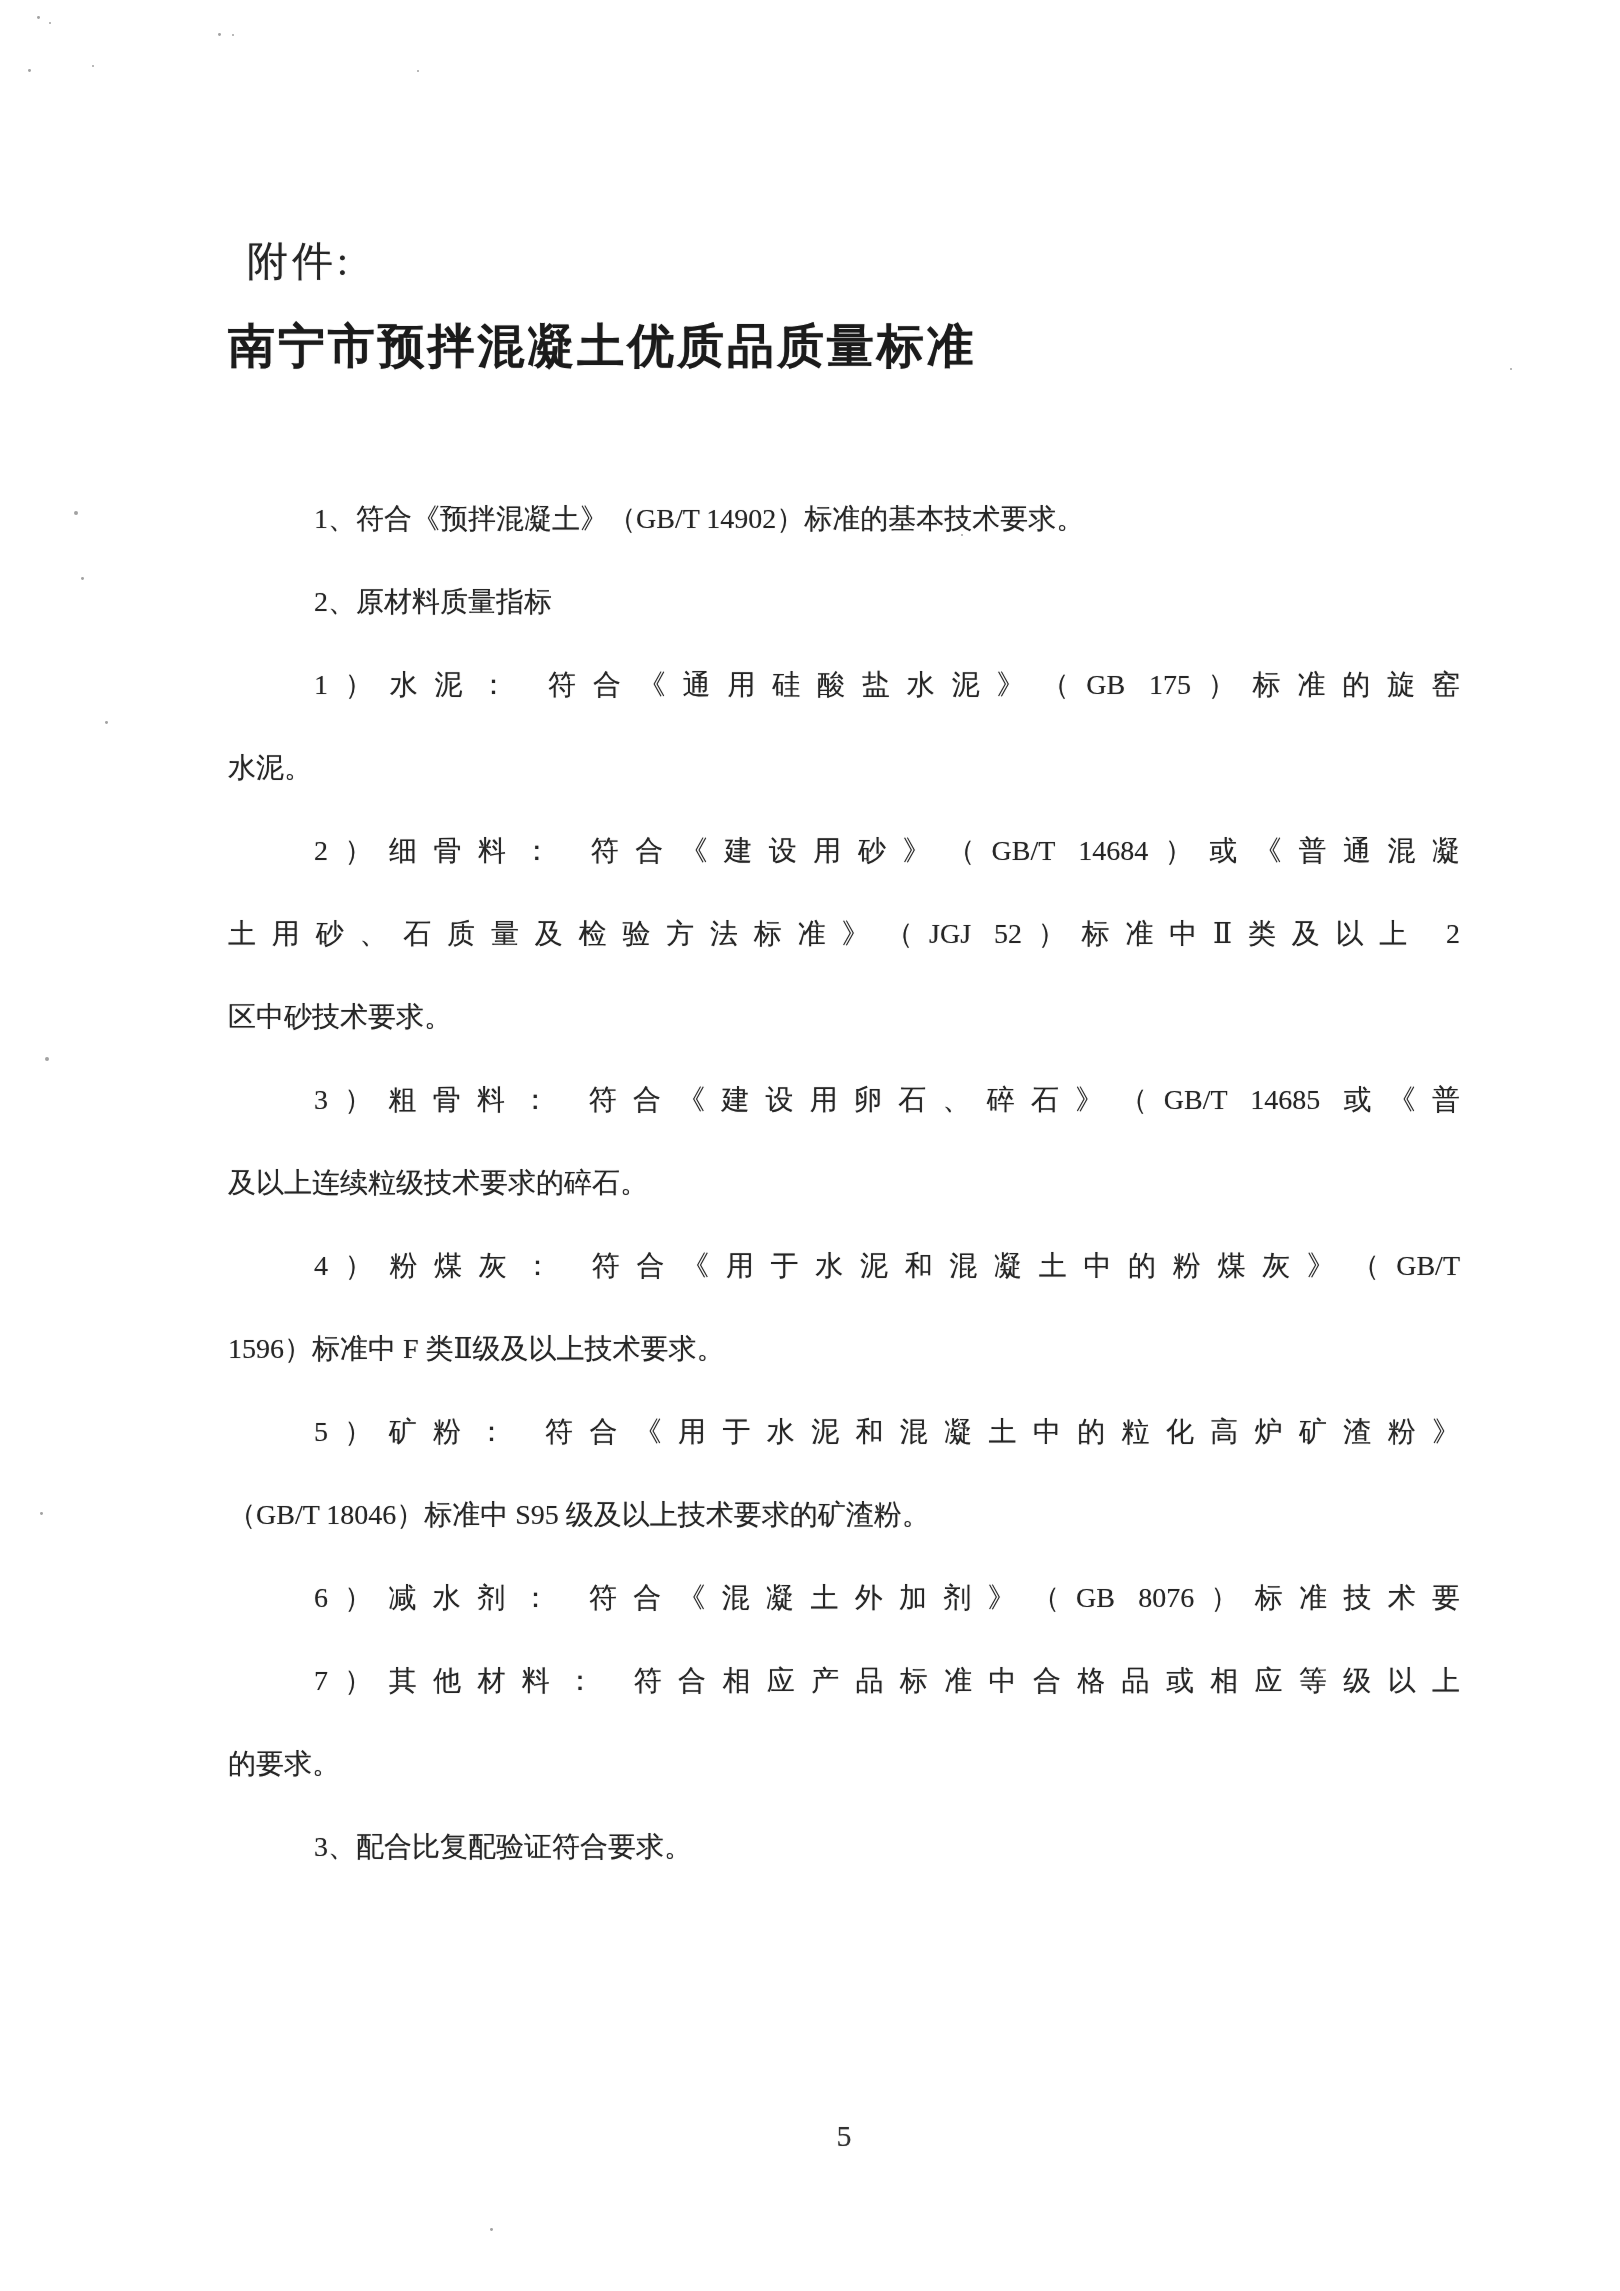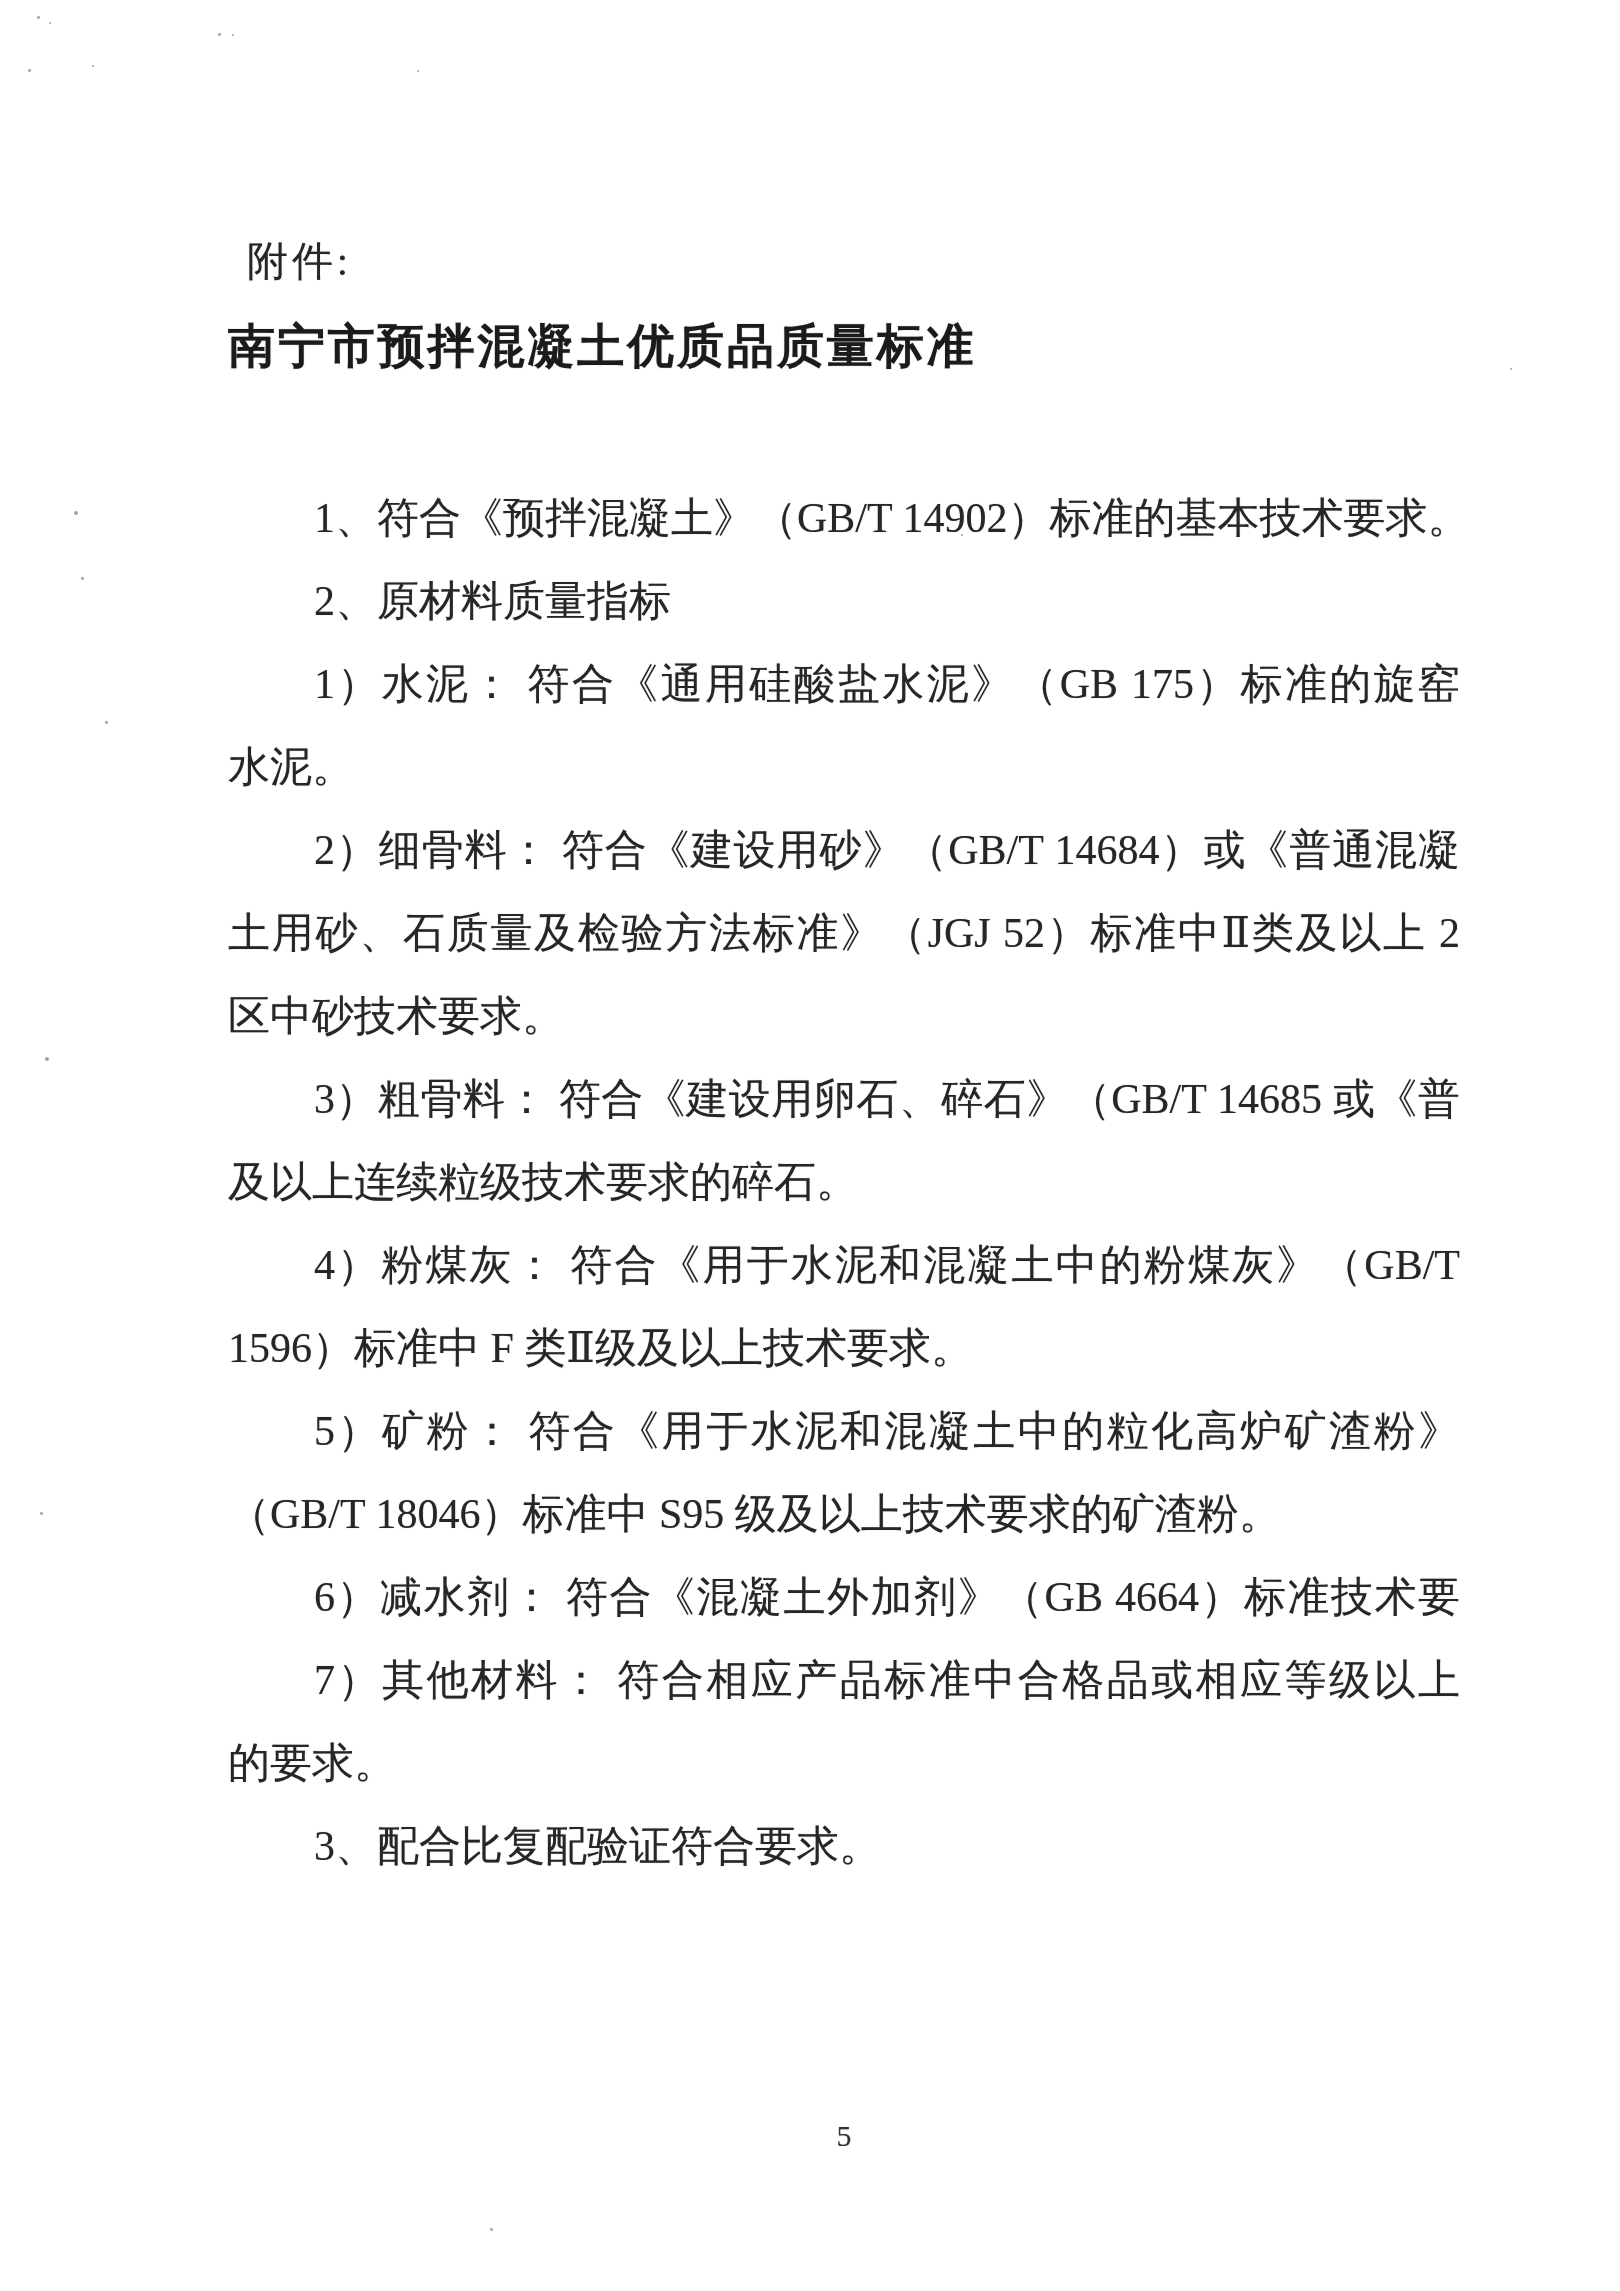--- a/index.html
+++ b/index.html
@@ -34,21 +34,21 @@
     letter-spacing: 2.9px;
     color: #1b1b1b;
     line-height: 1.2;
     text-shadow: 0 0 1px rgba(20,20,20,0.5);
   }
   .body-text {
     position: absolute;
     left: 228px;
     top: 477px;
     width: 1232px;
-    font-size: 42px;
+    font-size: 28px;
     text-shadow: 0 0 1px rgba(40,40,40,0.42);
   }
   .text-line {
     height: 83px;
     line-height: 83px;
     text-align: justify;
     text-align-last: justify;
     overflow: visible;
   }
   .text-line.indent { padding-left: 86px; }
@@ -88,21 +88,21 @@
       <div class="text-line last">水泥。</div>
       <div class="text-line indent">2）细骨料： 符合《建设用砂》（GB/T 14684）或《普通混凝</div>
       <div class="text-line">土用砂、石质量及检验方法标准》（JGJ 52）标准中Ⅱ类及以上 2</div>
       <div class="text-line last">区中砂技术要求。</div>
       <div class="text-line indent">3）粗骨料： 符合《建设用卵石、碎石》（GB/T 14685 或《普</div>
       <div class="text-line last">及以上连续粒级技术要求的碎石。</div>
       <div class="text-line indent">4）粉煤灰： 符合《用于水泥和混凝土中的粉煤灰》（GB/T</div>
       <div class="text-line last">1596）标准中 F 类Ⅱ级及以上技术要求。</div>
       <div class="text-line indent">5）矿粉： 符合《用于水泥和混凝土中的粒化高炉矿渣粉》</div>
       <div class="text-line last">（GB/T 18046）标准中 S95 级及以上技术要求的矿渣粉。</div>
-      <div class="text-line indent">6）减水剂： 符合《混凝土外加剂》（GB 4664）标准技术要</div>
+      <div class="text-line indent">6）减水剂： 符合《混凝土外加剂》（GB 8076）标准技术要</div>
       <div class="text-line indent">7）其他材料： 符合相应产品标准中合格品或相应等级以上</div>
       <div class="text-line last">的要求。</div>
       <div class="text-line indent last">3、配合比复配验证符合要求。</div>
     </div>
 
   <div class="page-number">5</div>
 
   <div class="scan-speck" style="left:37px;  top:15.7px;   width:2.9px; height:2.9px;"></div>
   <div class="scan-speck" style="left:49px;  top:21.6px;   width:2px; height:2px;"></div>
   <div class="scan-speck" style="left:218px; top:33px;   width:2.9px; height:2.9px;"></div>

